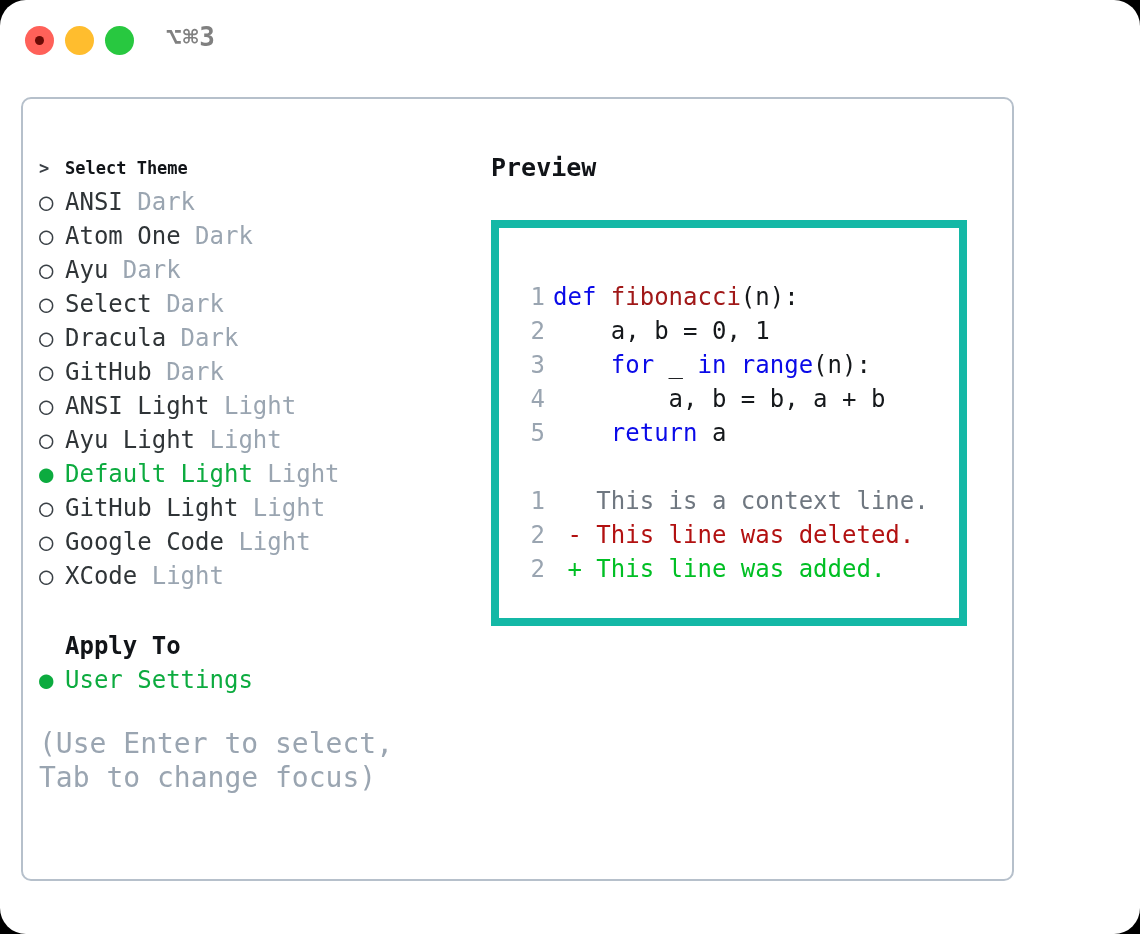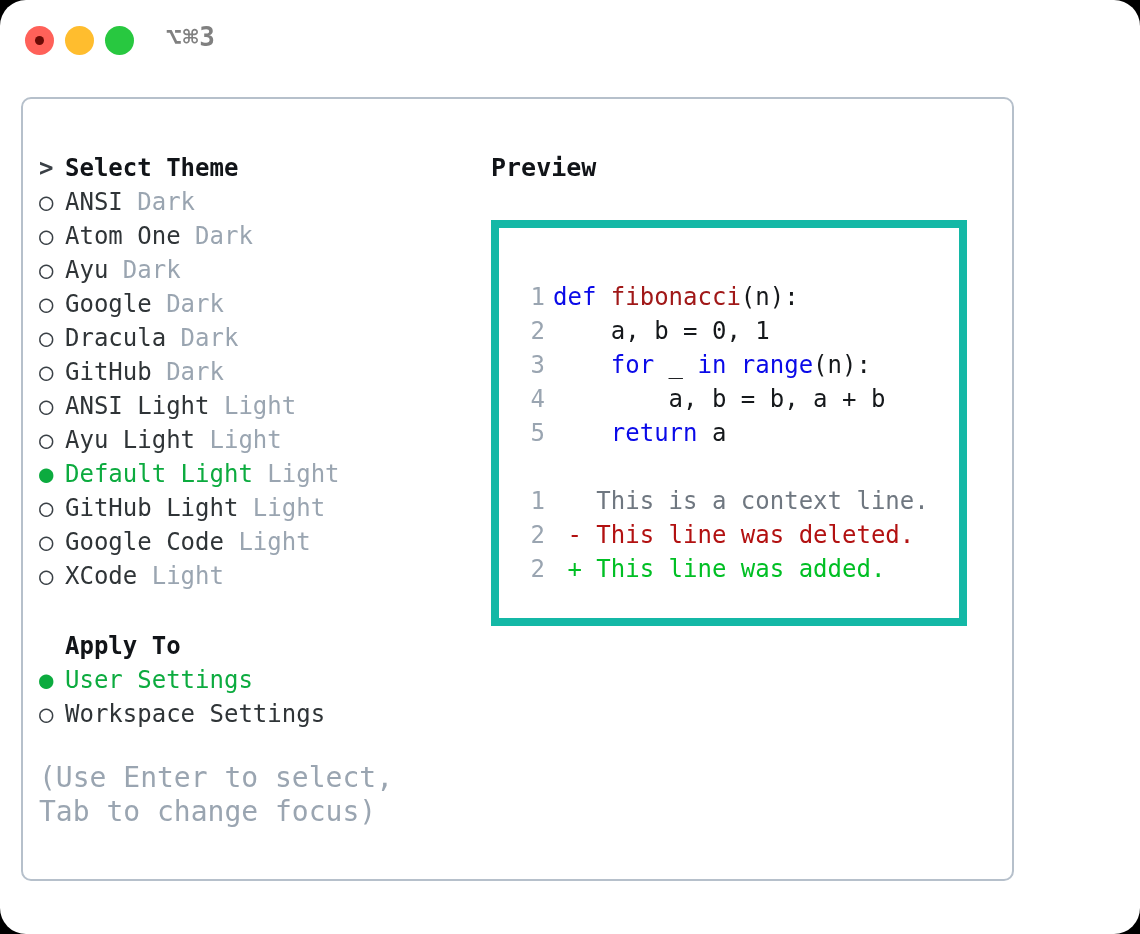--- a/index.html
+++ b/index.html
@@ -83,21 +83,21 @@
   .row {
     height: 34px;
     line-height: 34px;
     font-size: 24px;
     white-space: pre;
     color: #2f3437;
   }
   #select-theme-header {
     font-weight: bold;
     color: #111418;
-    font-size: 24px;
+    font-size: 17px;
   }
   .bullet {
     display: inline-block;
     width: 26px;
     color: #3a4046;
   }
   .bullet.selected { color: #0cab3f; }
   .theme-name { color: #2f3437; }
   .theme-row.is-selected .theme-name { color: #0cab3f; }
   .theme-kind {
@@ -186,38 +186,37 @@
   <div id="card">
 
     <div id="left-pane">
 
       <div class="row" id="select-theme-header"><span class="bullet">&gt;</span><span>Select Theme</span></div>
 
       <div id="theme-list">
           <div class="row theme-row"><span class="bullet">○</span><span class="theme-name">ANSI</span><span class="theme-kind"> Dark</span></div>
           <div class="row theme-row"><span class="bullet">○</span><span class="theme-name">Atom One</span><span class="theme-kind"> Dark</span></div>
           <div class="row theme-row"><span class="bullet">○</span><span class="theme-name">Ayu</span><span class="theme-kind"> Dark</span></div>
-          <div class="row theme-row"><span class="bullet">○</span><span class="theme-name">Google</span><span class="theme-kind"> Dark</span></div>
+          <div class="row theme-row"><span class="bullet">○</span><span class="theme-name">Select</span><span class="theme-kind"> Dark</span></div>
           <div class="row theme-row"><span class="bullet">○</span><span class="theme-name">Dracula</span><span class="theme-kind"> Dark</span></div>
           <div class="row theme-row"><span class="bullet">○</span><span class="theme-name">GitHub</span><span class="theme-kind"> Dark</span></div>
           <div class="row theme-row"><span class="bullet">○</span><span class="theme-name">ANSI Light</span><span class="theme-kind"> Light</span></div>
           <div class="row theme-row"><span class="bullet">○</span><span class="theme-name">Ayu Light</span><span class="theme-kind"> Light</span></div>
           <div class="row theme-row is-selected"><span class="bullet selected">●</span><span class="theme-name">Default Light</span><span class="theme-kind"> Light</span></div>
           <div class="row theme-row"><span class="bullet">○</span><span class="theme-name">GitHub Light</span><span class="theme-kind"> Light</span></div>
           <div class="row theme-row"><span class="bullet">○</span><span class="theme-name">Google Code</span><span class="theme-kind"> Light</span></div>
           <div class="row theme-row"><span class="bullet">○</span><span class="theme-name">XCode</span><span class="theme-kind"> Light</span></div>
         </div>
 
       <div id="spacer-1"></div>
 
       <div class="row" id="apply-to-header">Apply To</div>
 
       <div id="apply-list">
           <div class="row apply-row is-selected"><span class="bullet selected">●</span><span class="apply-label">User Settings</span></div>
-          <div class="row apply-row"><span class="bullet">○</span><span class="apply-label">Workspace Settings</span></div>
         </div>
 
       <div id="spacer-2"></div>
 
       <div id="hint">(Use Enter to select, Tab to change focus)</div>
     </div>
 
     <div id="right-pane">
       <div id="preview-title">Preview</div>
       <div id="preview-box">

